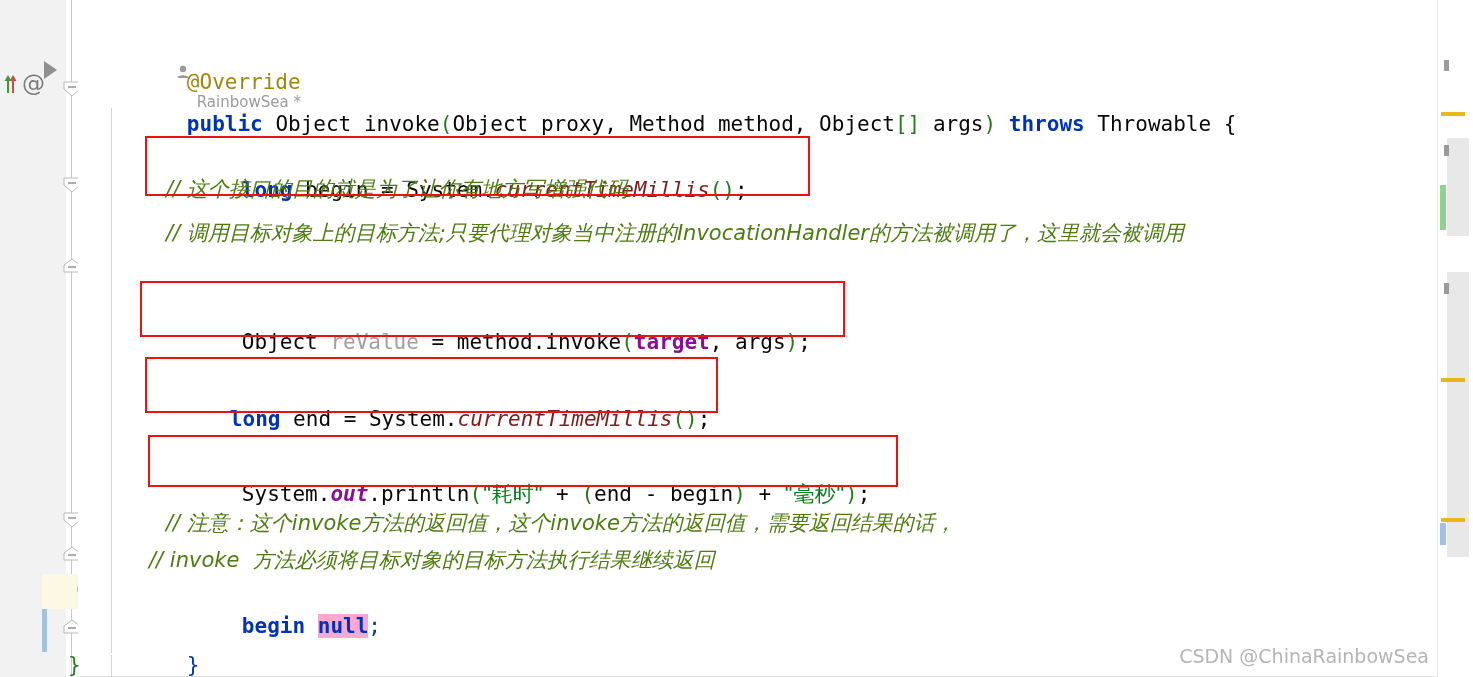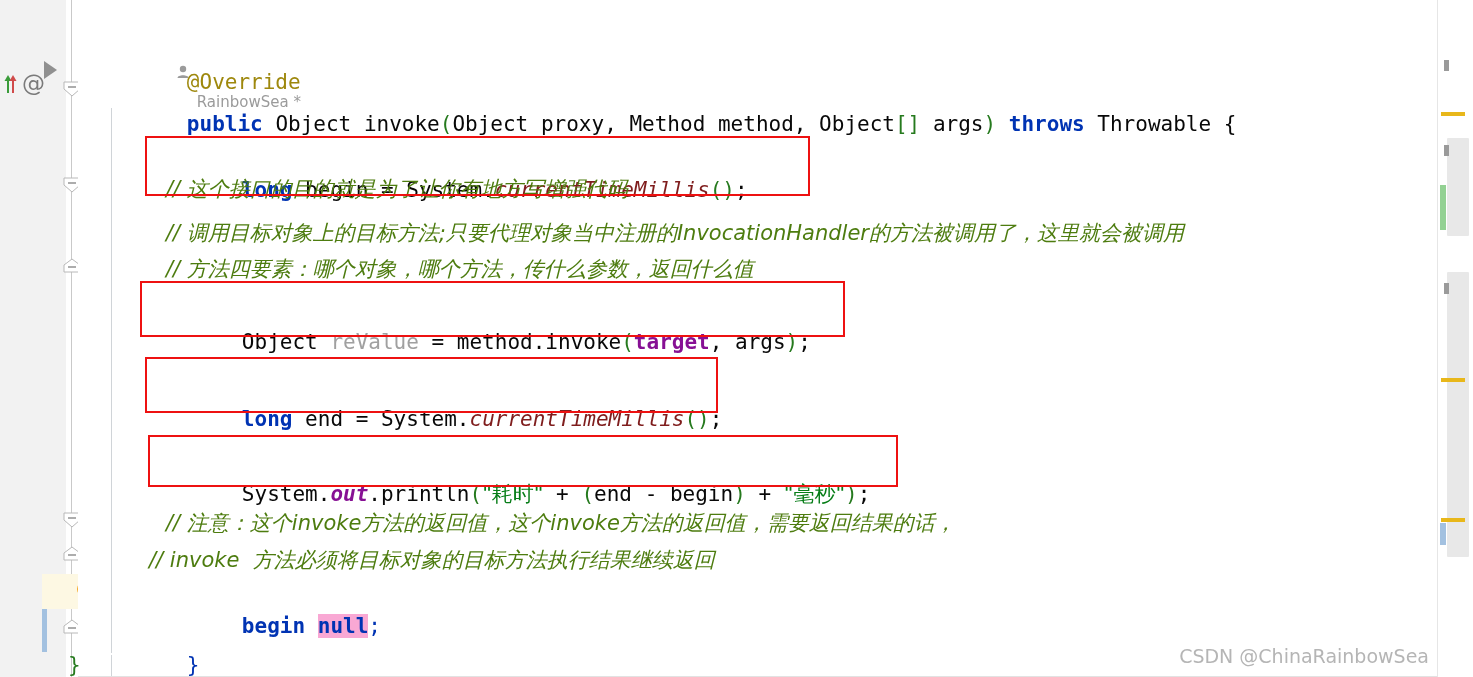--- a/index.html
+++ b/index.html
@@ -222,27 +222,26 @@
     </div>
 
     <div class="line" style="left:88px;top:138px;">
       <span class="kw">long</span><span class="plain"> </span><span class="plain">begin</span><span class="plain"> = </span><span class="plain">System</span><span class="plain">.</span><span class="static-m">currentTimeMillis</span><span class="paren">()</span><span class="plain">;</span>
     </div>
 
     <div class="line cmt cjk" style="left:88px;top:172px;">// 这个接口的目的就是为了让你有地方写增强代码</div>
 
     <div class="line cmt cjk" style="left:88px;top:216px;">// 调用目标对象上的目标方法;只要代理对象当中注册的InvocationHandler的方法被调用了，这里就会被调用</div>
 
-    <div class="line cmt cjk" style="left:88px;top:252px;">// 方法四要素：哪个对象，哪个方法，传什么参数，返回什么值</div>
 
     <div class="line" style="left:88px;top:290px;">
       <span class="plain">Object</span><span class="plain"> </span><span class="unused">reValue</span><span class="plain"> = </span><span class="plain">method</span><span class="plain">.</span><span class="plain">invoke</span><span class="paren">(</span><span class="field">target</span><span class="plain">, </span><span class="plain">args</span><span class="paren">)</span><span class="plain">;</span>
     </div>
 
-    <div class="line" style="left:88px;top:367px;">
+    <div class="line" style="left:76px;top:367px;">
       <span class="kw">long</span><span class="plain"> </span><span class="plain">end</span><span class="plain"> = </span><span class="plain">System</span><span class="plain">.</span><span class="static-m">currentTimeMillis</span><span class="paren">()</span><span class="plain">;</span>
     </div>
 
     <div class="line" style="left:88px;top:442px;">
       <span class="plain">System</span><span class="plain">.</span><span class="static-f">out</span><span class="plain">.</span><span class="plain">println</span><span class="paren">(</span><span class="str cjk">"耗时"</span><span class="plain"> + </span><span class="paren">(</span><span class="plain">end</span><span class="plain"> - </span><span class="plain">begin</span><span class="paren">)</span><span class="plain"> + </span><span class="str cjk">"毫秒"</span><span class="paren">)</span><span class="plain">;</span>
     </div>
 
     <div class="line cmt cjk" style="left:88px;top:506px;">// 注意：这个invoke方法的返回值，这个invoke方法的返回值，需要返回结果的话，</div>
 
     <div class="line cmt cjk" style="left:71px;top:543px;">// invoke  方法必须将目标对象的目标方法执行结果继续返回</div>

